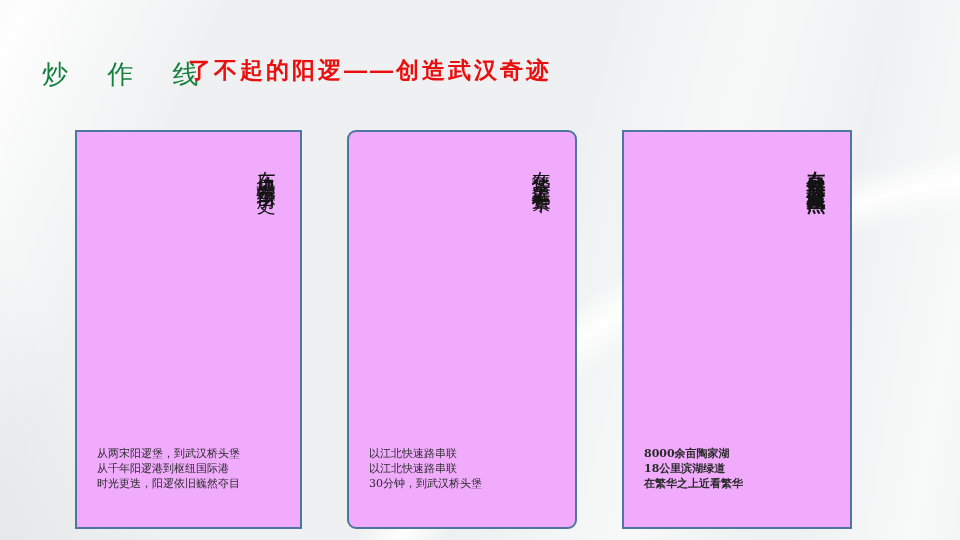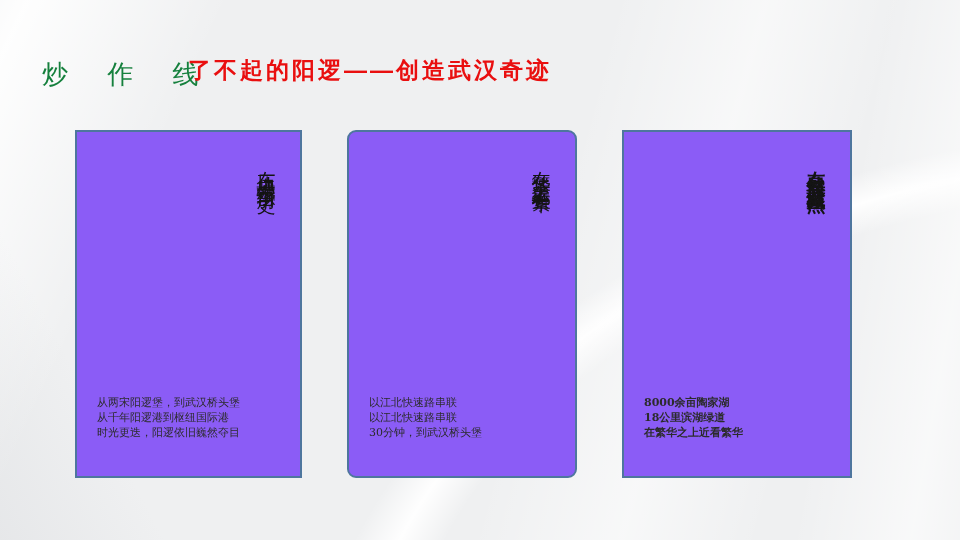--- a/index.html
+++ b/index.html
@@ -39,22 +39,22 @@
     font-size:26px;letter-spacing:16px;color:#15803d;font-weight:400;
     white-space:nowrap;
   }
   .slide-title{
     position:absolute;left:188px;top:55px;
     font-size:23px;font-weight:700;letter-spacing:3px;color:#e90f0f;
     white-space:nowrap;
   }
   
   .card{
-    position:absolute;top:130px;height:348px;width:230px;
-    background:#8b5cf6;border:2px solid #4e769e;box-sizing:border-box;
+    position:absolute;top:130px;height:399px;width:230px;
+    background:#f0abfc;border:2px solid #4e769e;box-sizing:border-box;
   }
   .card.c1{left:75px;width:227px;}
   .card.c2{left:347px;border-radius:9px;}
   .card.c3{left:622px;font-weight:bold;}
   .vtitle{
     position:absolute;top:24px;right:20px;
     writing-mode:vertical-rl;
     font-family:"DejaVu Serif","Liberation Serif",serif;
     font-size:19px;letter-spacing:3px;color:#141414;
     white-space:nowrap;

